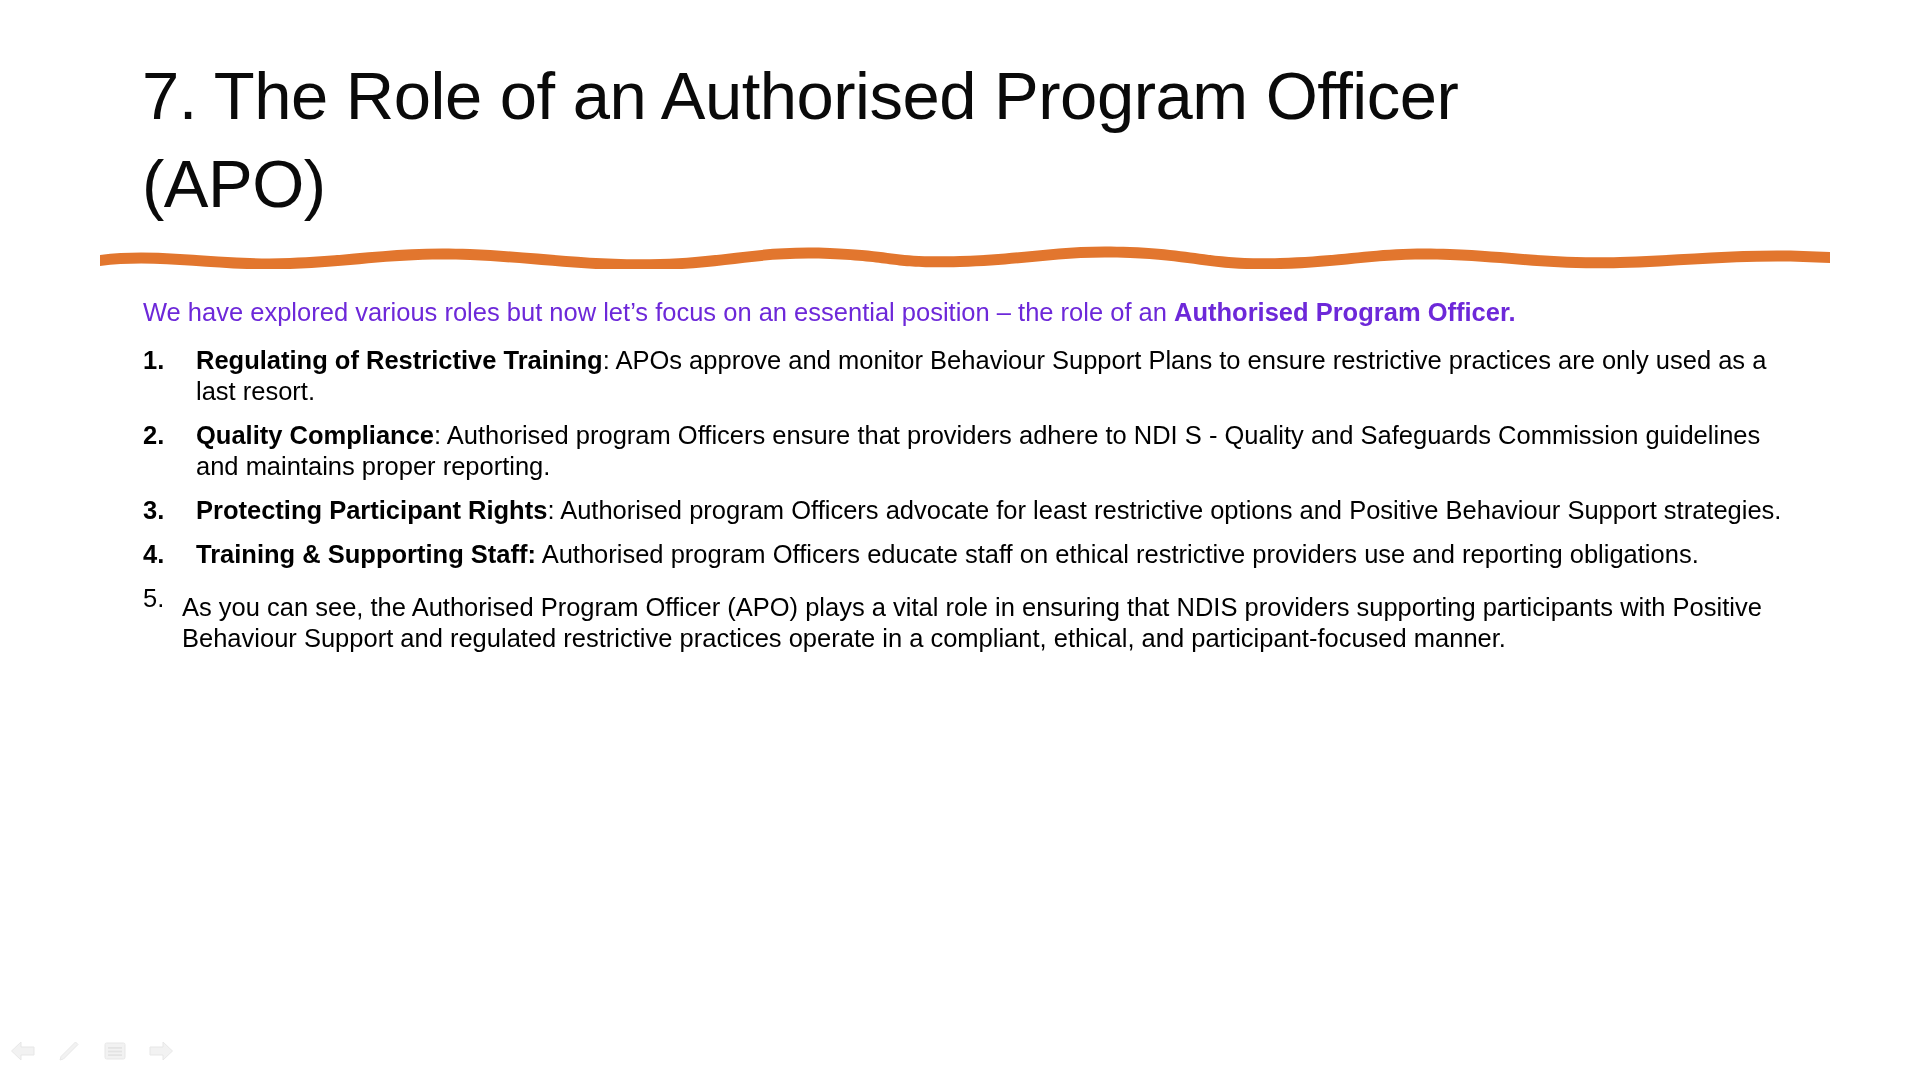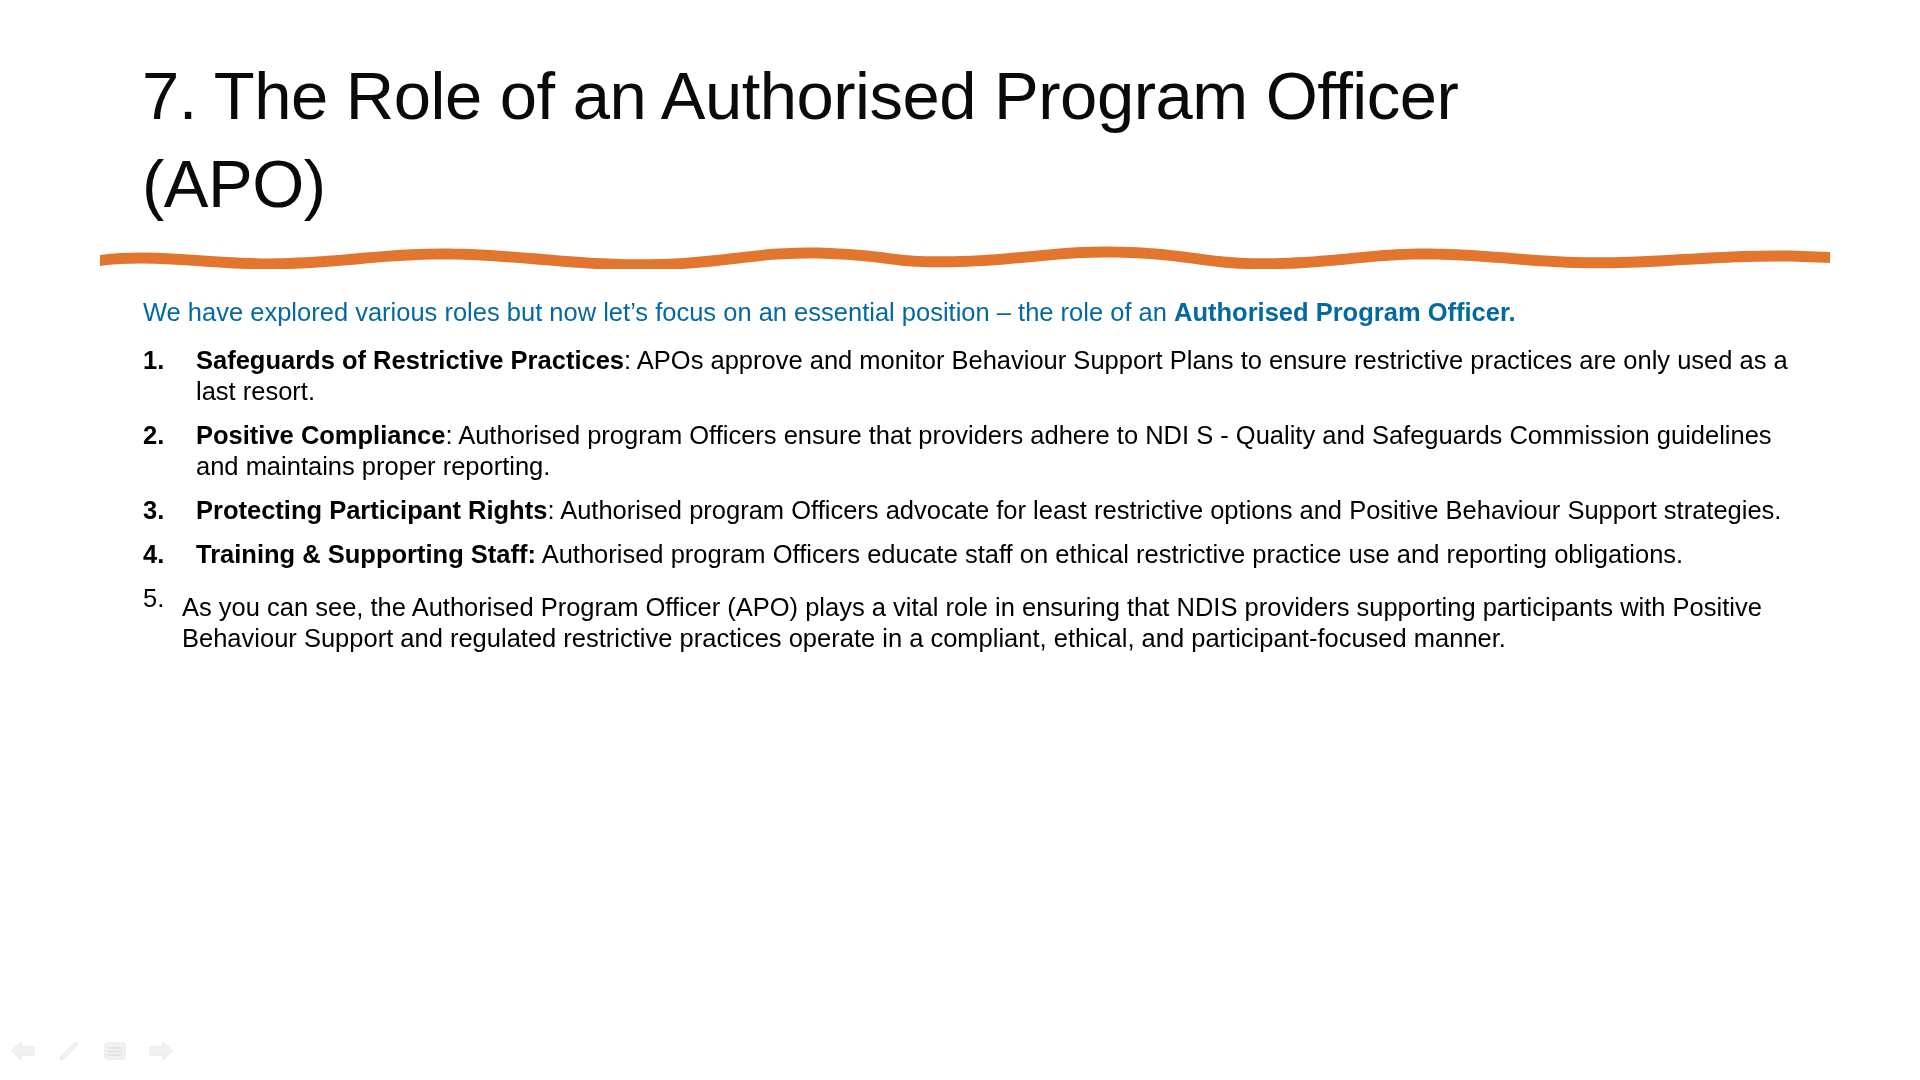--- a/index.html
+++ b/index.html
@@ -47,21 +47,21 @@
   
   .body-block {
     position: absolute;
     left: 143px;
     top: 297px;
     width: 1660px;
   }
   .para {
     font-size: 25.5px;
     line-height: 31px;
-    color: #0369a1;
+    color: #6d28d9;
     margin-bottom: 17px;
     text-align: left;
   }
   .para b { font-weight: 700; }
 
   ol.num-list {
     list-style: none;
     margin: 0 0 14px 0;
     padding: 0;
   }
@@ -137,33 +137,33 @@
   </div>
 
   <div class="body-block">
 
     <p class="para"><span>We have explored  various roles but now let’s focus on an essential position – the role of an </span><b>Authorised Program Officer.</b></p>
 
 
     <ol class="num-list">
 
       <li class="bold-marker">
-        <span class="marker">1.</span><span class="lead">Safeguards of Restrictive Practices</span><span>: APOs approve  and monitor Behaviour Support Plans  to ensure restrictive practices are only used as a last resort.</span>
-      </li>
-
-      <li class="bold-marker">
-        <span class="marker">2.</span><span class="lead">Positive Compliance</span><span>: Authorised program Officers ensure that providers  adhere to NDI S - Quality and Safeguards Commission guidelines and maintains proper reporting.</span>
+        <span class="marker">1.</span><span class="lead">Regulating of Restrictive Training</span><span>: APOs approve  and monitor Behaviour Support Plans  to ensure restrictive practices are only used as a last resort.</span>
+      </li>
+
+      <li class="bold-marker">
+        <span class="marker">2.</span><span class="lead">Quality Compliance</span><span>: Authorised program Officers ensure that providers  adhere to NDI S - Quality and Safeguards Commission guidelines and maintains proper reporting.</span>
       </li>
 
       <li class="bold-marker">
         <span class="marker">3.</span><span class="lead">Protecting Participant Rights</span><span>: Authorised program Officers advocate  for least restrictive options and Positive Behaviour Support strategies.</span>
       </li>
 
       <li class="bold-marker">
-        <span class="marker">4.</span><span class="lead">Training &amp; Supporting Staff:</span><span> Authorised program Officers educate staff on ethical restrictive practice use and reporting obligations.</span>
+        <span class="marker">4.</span><span class="lead">Training &amp; Supporting Staff:</span><span> Authorised program Officers educate staff on ethical restrictive providers use and reporting obligations.</span>
       </li>
 
       <li>
         <span class="marker">5.</span>
       </li>
 
     </ol>
 
     <p class="closing">As you can see, the Authorised Program Officer (APO) plays a vital role in ensuring that NDIS providers supporting participants with Positive Behaviour Support and regulated restrictive practices operate in a compliant, ethical, and participant-focused manner.</p>
 

